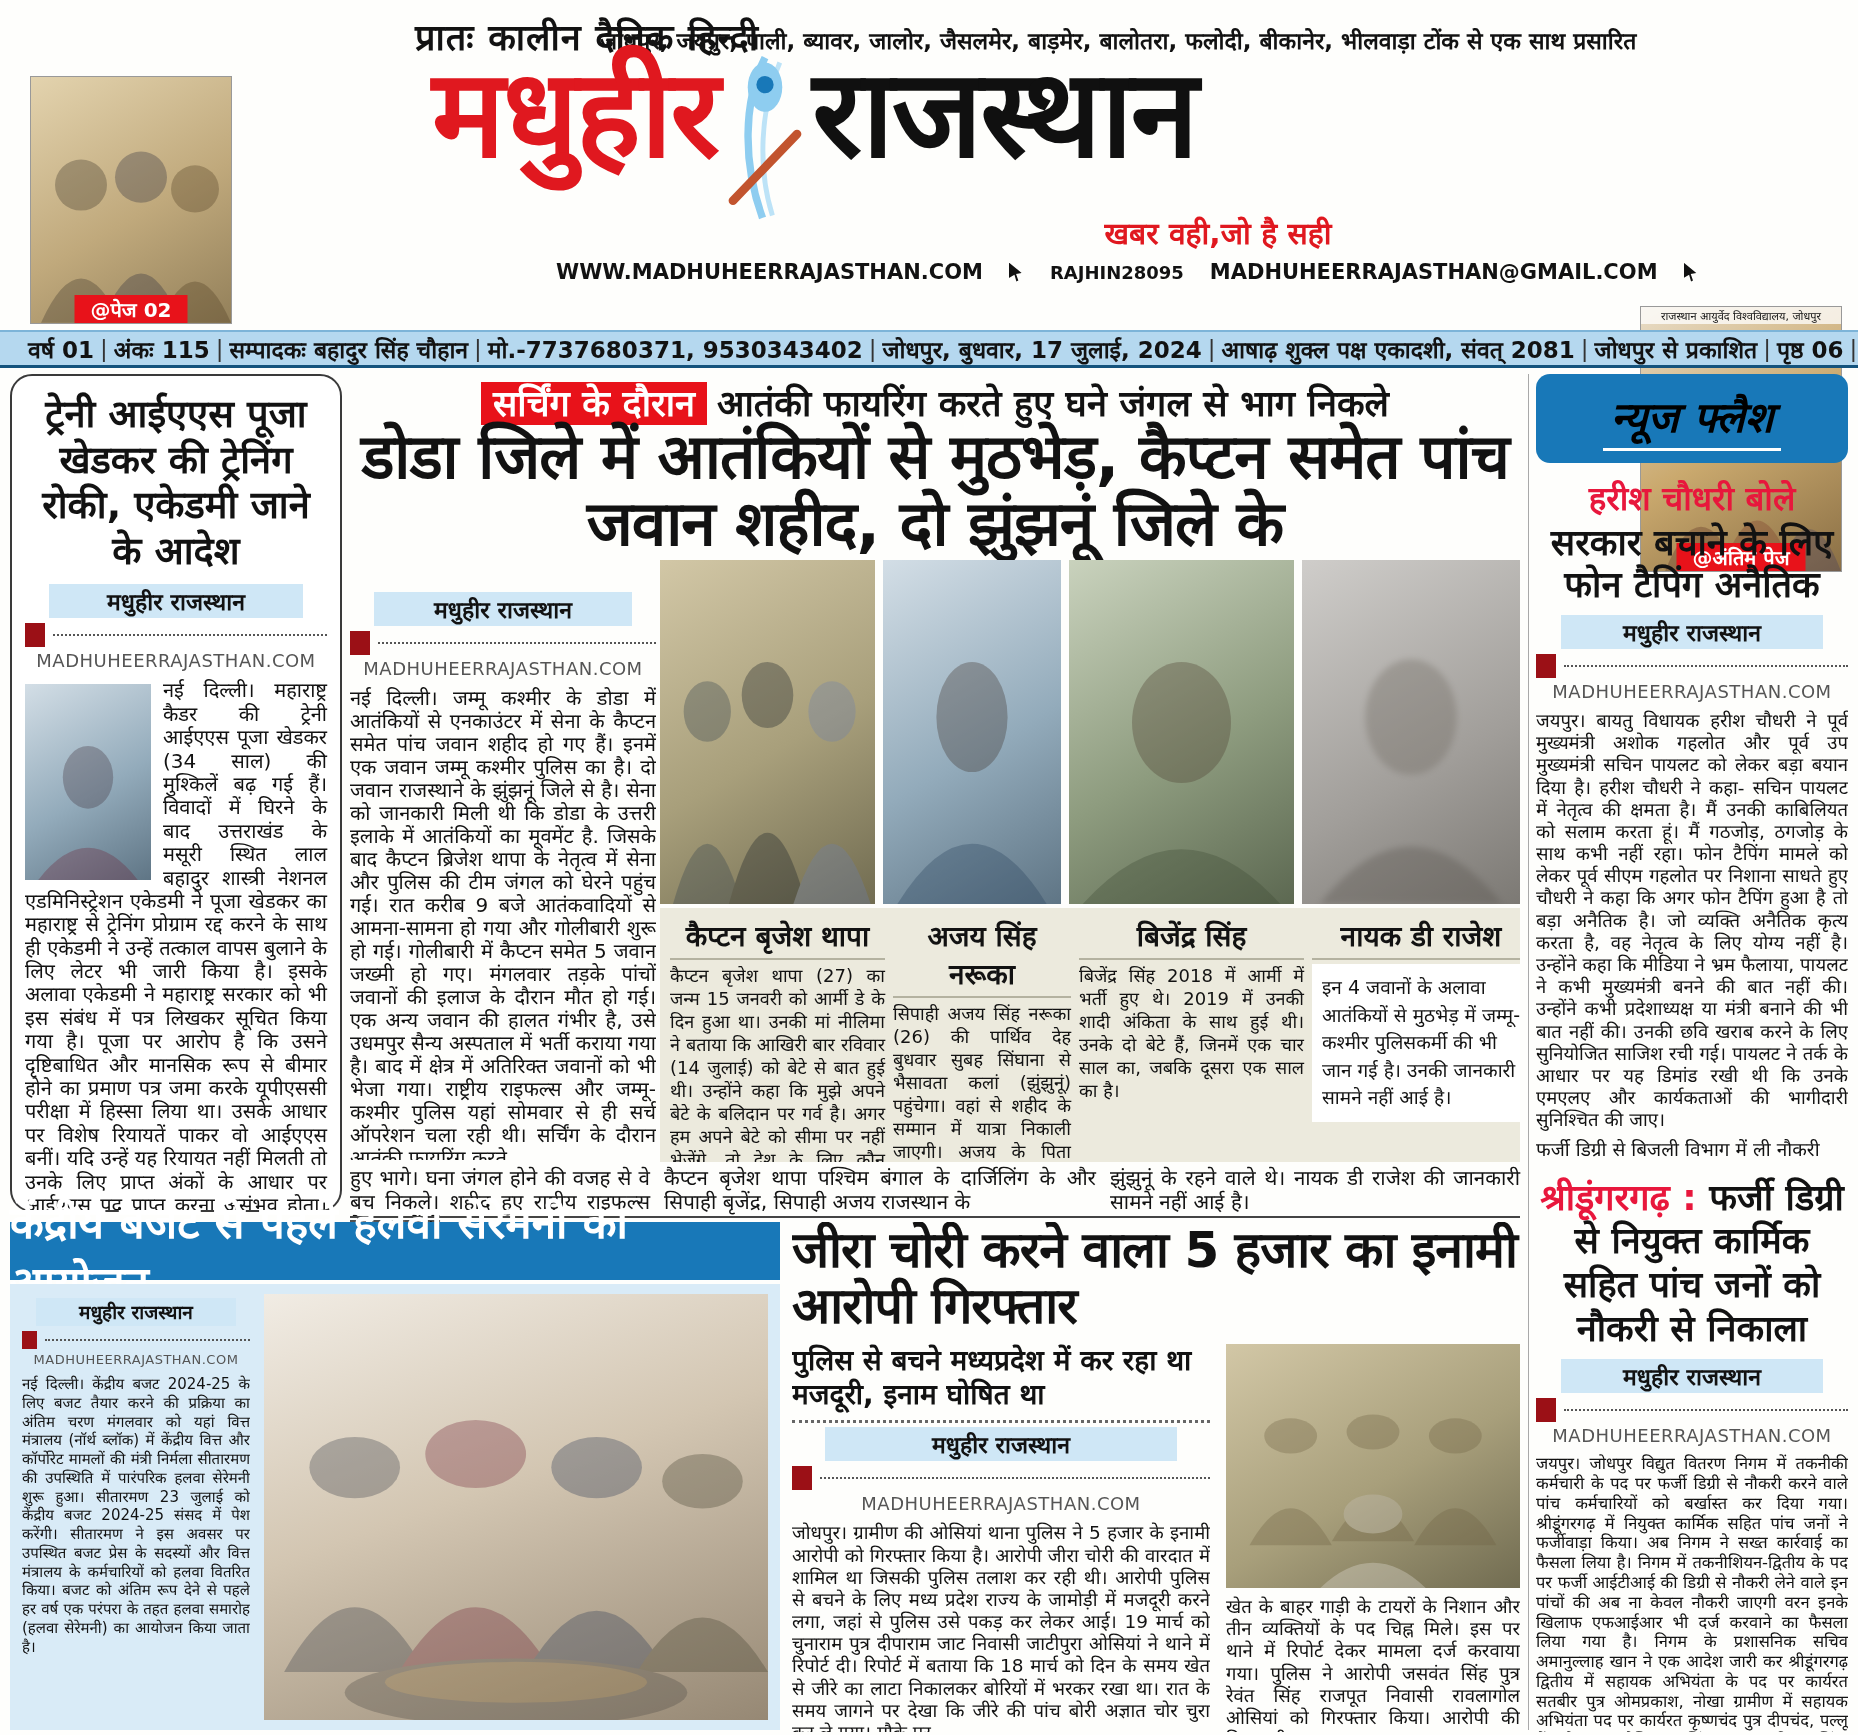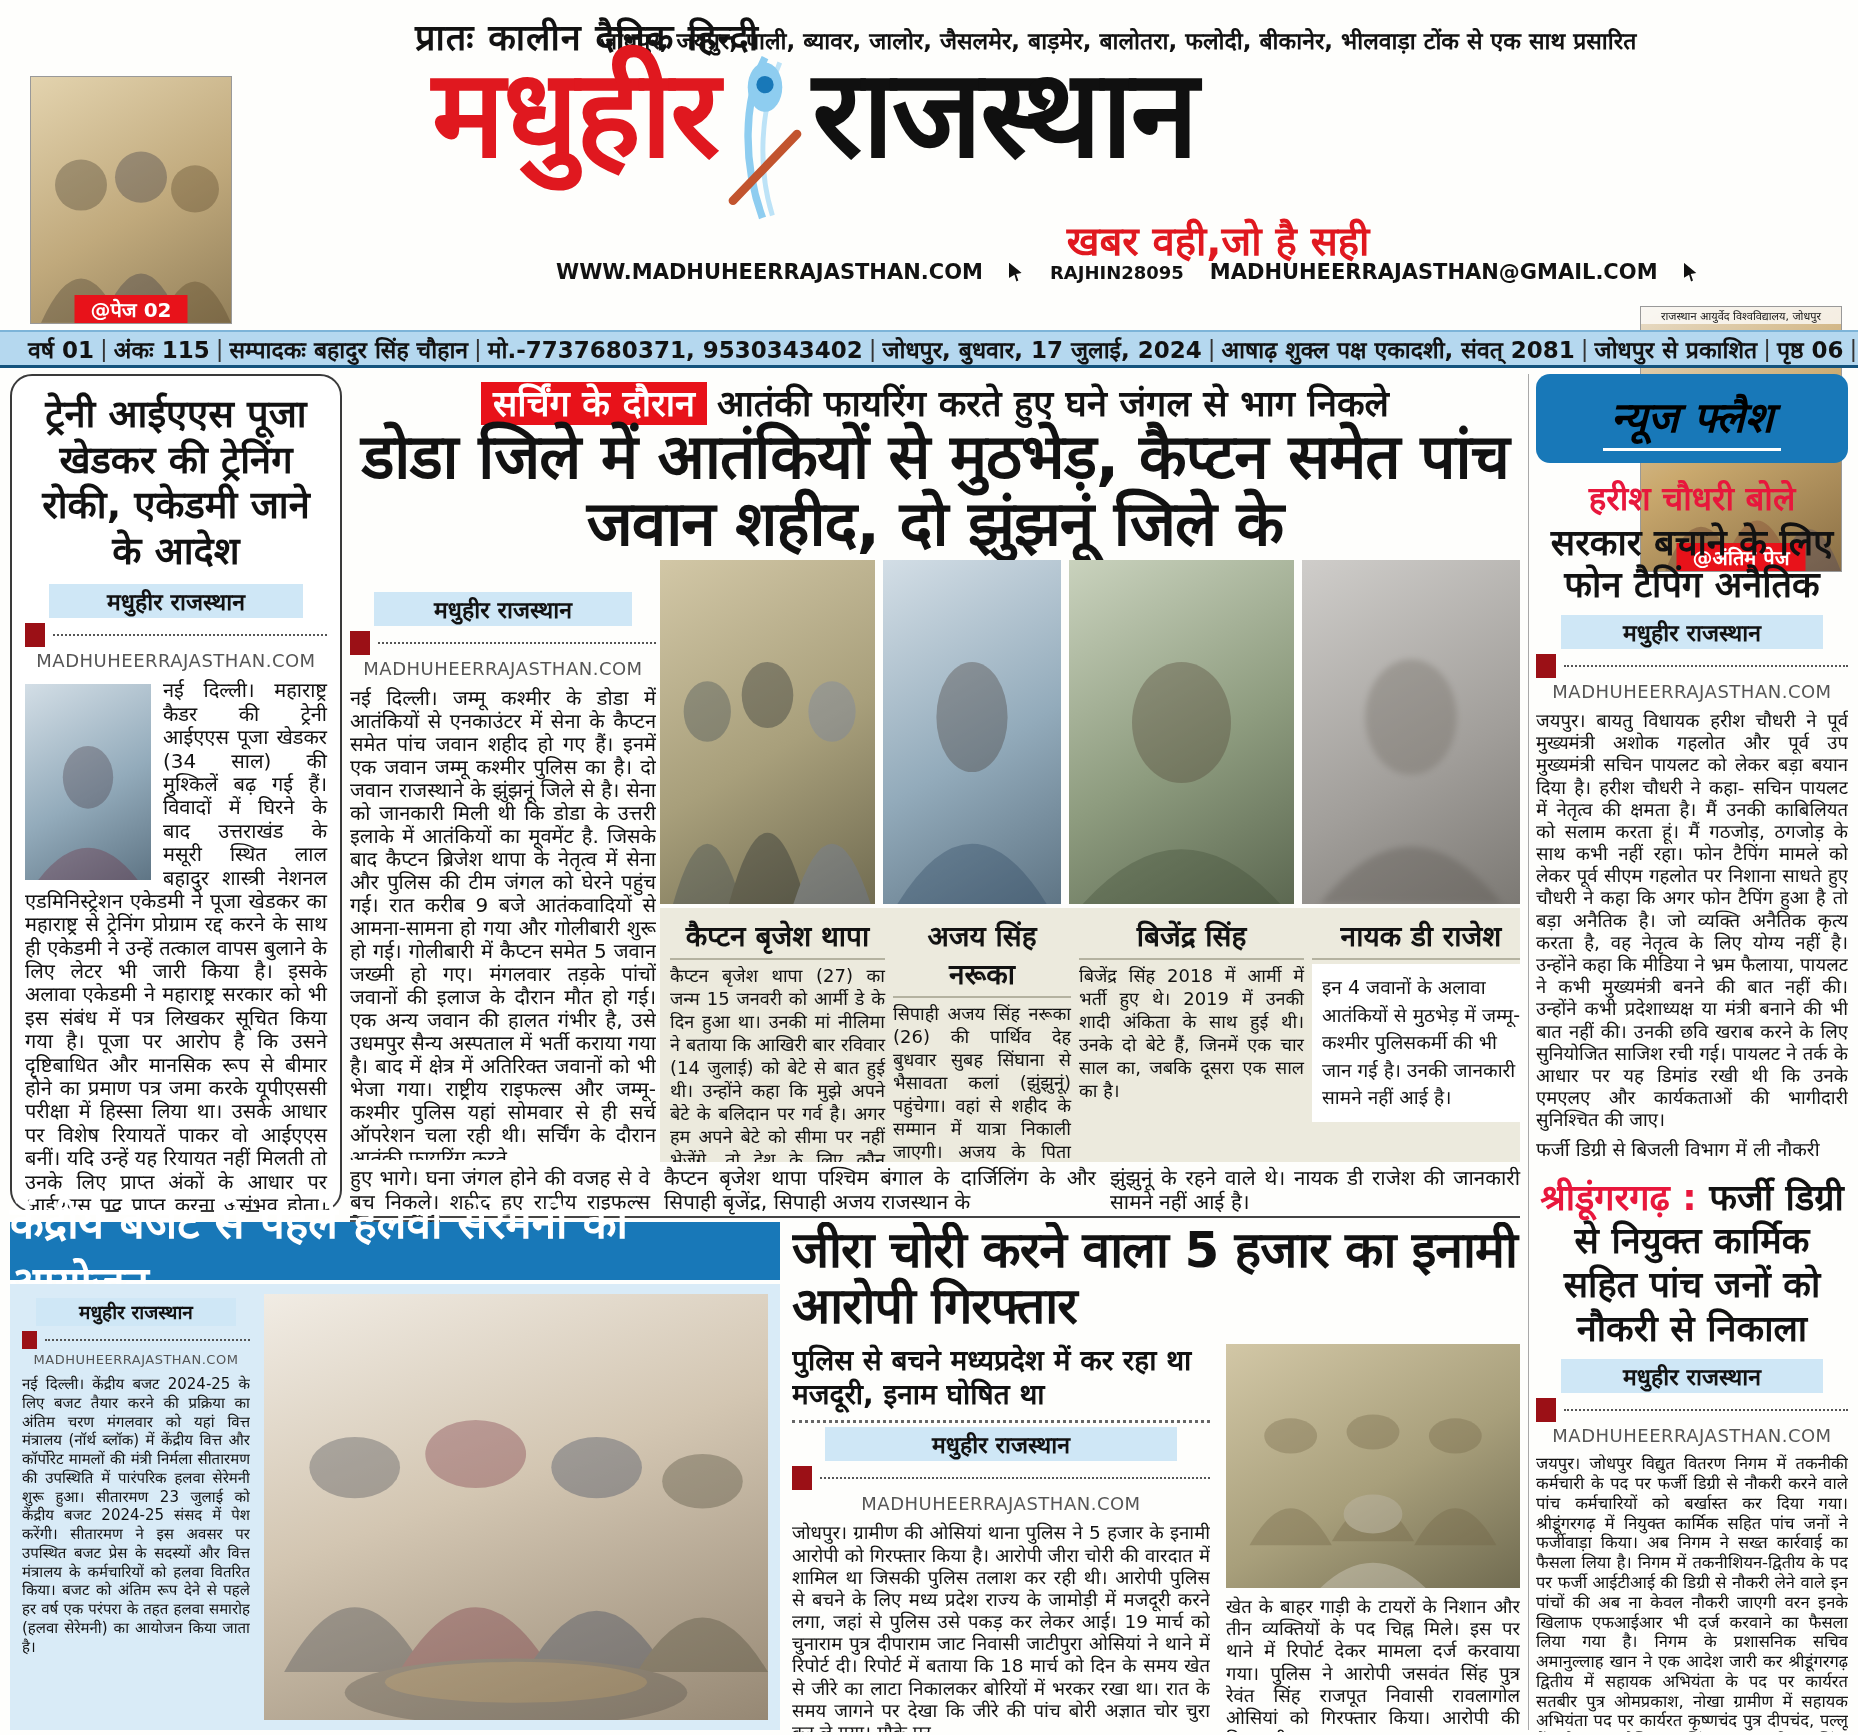--- a/index.html
+++ b/index.html
@@ -14,21 +14,21 @@
   
   .pretitle{left:415px;top:12px;font-size:36px;font-weight:bold;letter-spacing:1px}
   .cities{left:600px;top:24px;width:1250px;font-size:23px;font-weight:bold;white-space:nowrap}
   .mast-photo{width:202px;border:1px solid #999;box-sizing:border-box}
   .photo-tag{position:absolute;left:50%;transform:translateX(-50%);bottom:-2px;
     background:#e8121a;color:#fff;font-weight:bold;font-size:20px;line-height:30px;
     padding:0 16px;white-space:nowrap}
   .titlewrap{left:432px;top:44px;width:990px;display:flex;align-items:flex-start;gap:10px}
   .title-red{font-size:122px;line-height:1.15;font-weight:bold;color:#e0181f;letter-spacing:-2px}
   .title-black{font-size:122px;line-height:1.15;font-weight:bold;color:#101010;letter-spacing:-2px}
-  .tagline{left:1048px;top:212px;width:340px;text-align:center;color:#e0181f;font-size:40px;font-weight:bold}
+  .tagline{left:1048px;top:212px;width:340px;text-align:center;color:#e0181f;font-size:30px;font-weight:bold}
   .contact{left:556px;top:260px;width:800px;display:flex;align-items:center;gap:26px;font-weight:bold}
   .contact .url{font-size:21px}
   .contact .reg{font-size:18px}
   .cursor{width:15px;height:19px;background:#111;flex:none;
     clip-path:polygon(0 0,85% 55%,48% 60%,63% 95%,50% 100%,37% 64%,0 82%)}
 
   
   .infobar{left:0;top:330px;width:1858px;height:38px;background:#b5d8ef;
     border-top:2px solid #7db4d8;border-bottom:3px solid #14537d;box-sizing:border-box;
     display:flex;align-items:center;justify-content:space-between;padding:16px 28px;

